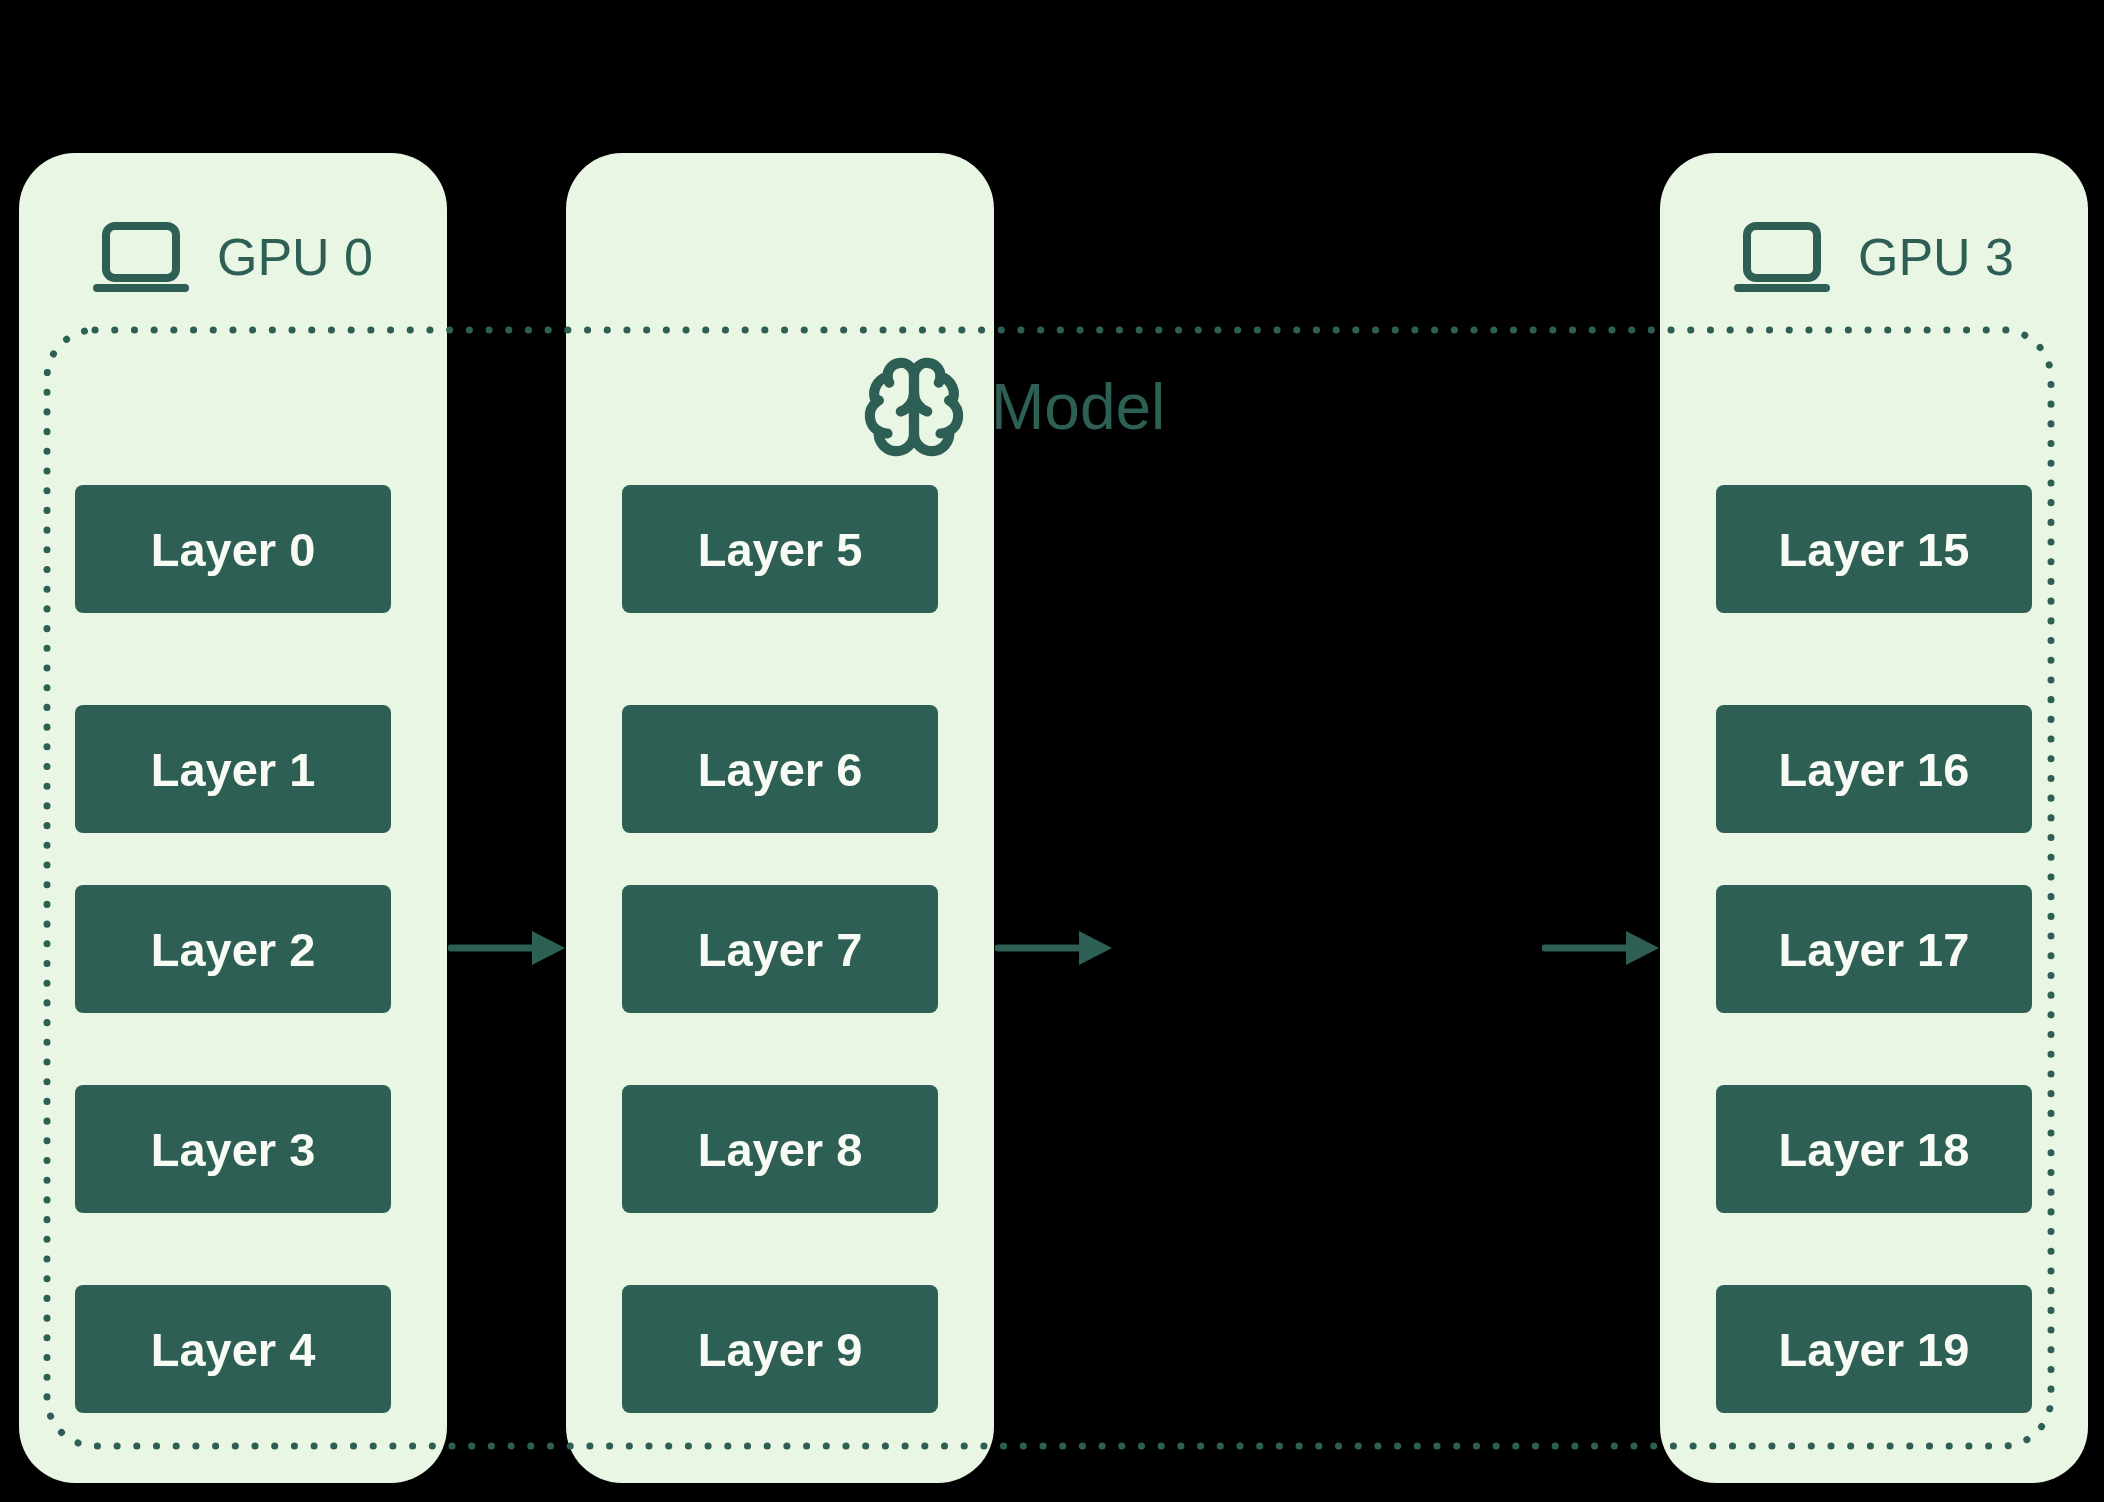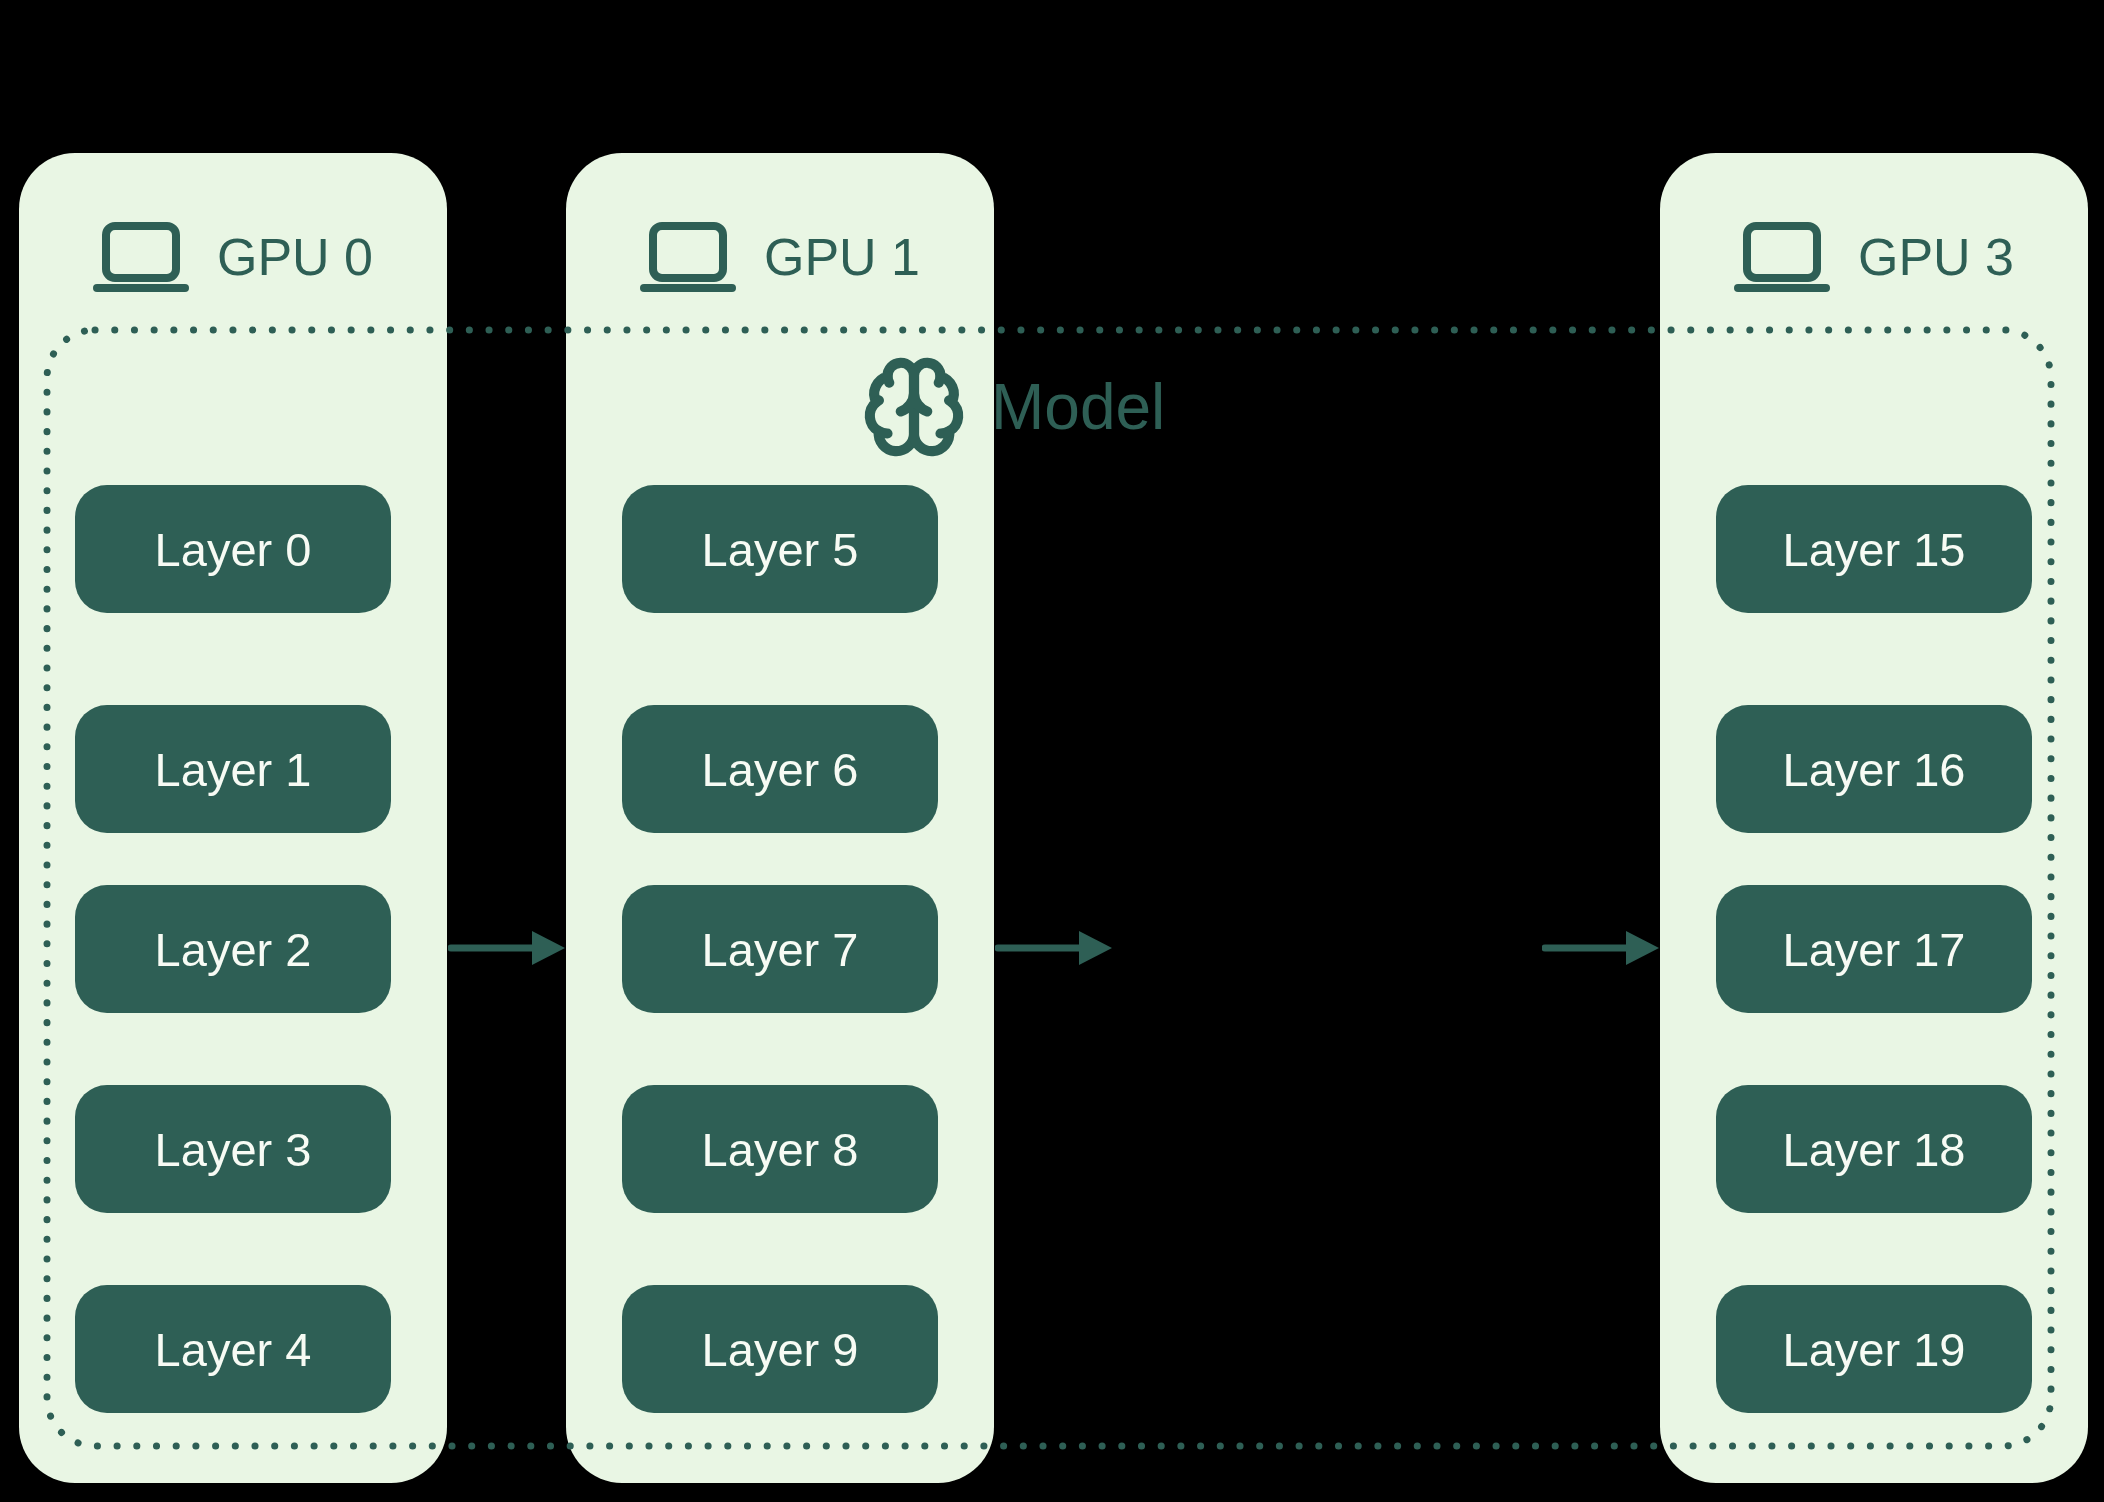--- a/index.html
+++ b/index.html
@@ -59,26 +59,27 @@
     font-size: 52px;
   }
   .laptop-svg { width: 96px; height: 70px; display: block; }
 
   .layer {
     position: absolute;
     left: 56px;
     width: 316px;
     height: 128px;
     background: var(--teal);
-    border-radius: 32px;
+    border-radius: 8px;
     color: var(--layer-text);
     font-size: 47px;
     display: flex;
     align-items: center;
     justify-content: center;
+    font-weight: bold;
   }
   .row0 { top: 332px; }
   .row1 { top: 532px; margin-top: 20px; }
   .row2 { top: 732px; }
   .row3 { top: 932px; }
   .row4 { top: 1132px; }
 
   .model-rect-svg {
     position: absolute;
     left: 40px;
@@ -127,27 +128,20 @@
       <span>GPU 0</span>
     </div>
     <div class="layer row0">Layer 0</div>
     <div class="layer row1">Layer 1</div>
     <div class="layer row2">Layer 2</div>
     <div class="layer row3">Layer 3</div>
     <div class="layer row4">Layer 4</div>
   </div>
 
   <div class="gpu-card pos1">
-    <div class="gpu-header">
-      <svg class="laptop-svg" viewBox="0 0 96 70" fill="none" stroke="currentColor">
-        <rect x="13" y="4" width="70" height="52" rx="9" stroke-width="8"></rect>
-        <path d="M4 66 H92" stroke-width="8" stroke-linecap="round"></path>
-      </svg>
-      <span>GPU 1</span>
-    </div>
     <div class="layer row0">Layer 5</div>
     <div class="layer row1">Layer 6</div>
     <div class="layer row2">Layer 7</div>
     <div class="layer row3">Layer 8</div>
     <div class="layer row4">Layer 9</div>
   </div>
 
 
   <div class="gpu-card pos3">
     <div class="gpu-header">

